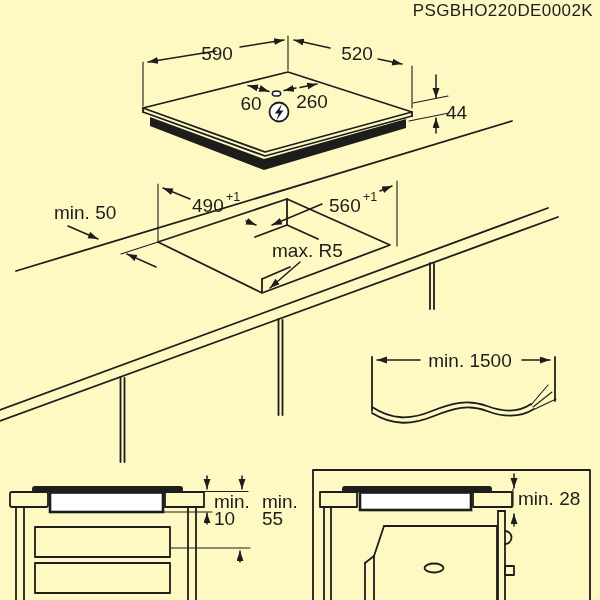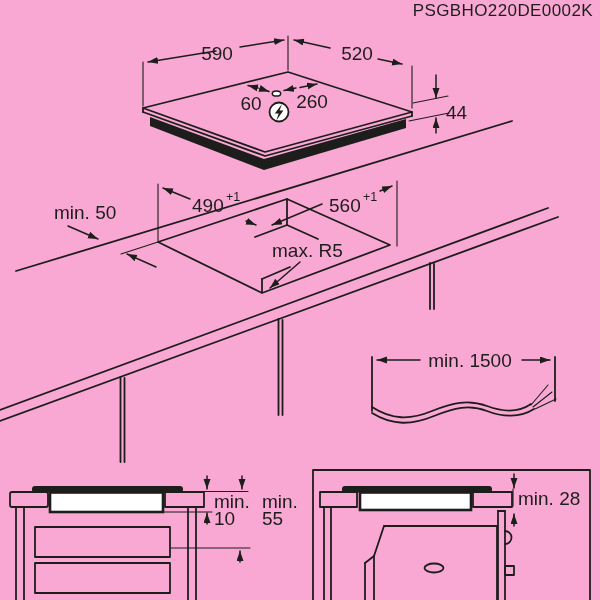--- a/index.html
+++ b/index.html
@@ -1,17 +1,17 @@
 <!DOCTYPE html>
 <html><head>
 <meta charset="utf-8">
 <style>
   html,body{margin:0;padding:0;background:#ffffff;}
   .stage{
-    position:relative;width:600px;height:600px;background:#f9a8d4;overflow:hidden;
+    position:relative;width:600px;height:600px;background:#fef9c3;overflow:hidden;
     font-family:"Liberation Sans","DejaVu Sans",sans-serif;
   }
   svg{display:block;}
   text{
     font-family:"Liberation Sans","DejaVu Sans",sans-serif;
     fill:#1d1d1b;
   }
   .dim{font-size:19px;}
   .sup{font-size:12.5px;}
   .title{font-size:17px;letter-spacing:.4px;}

